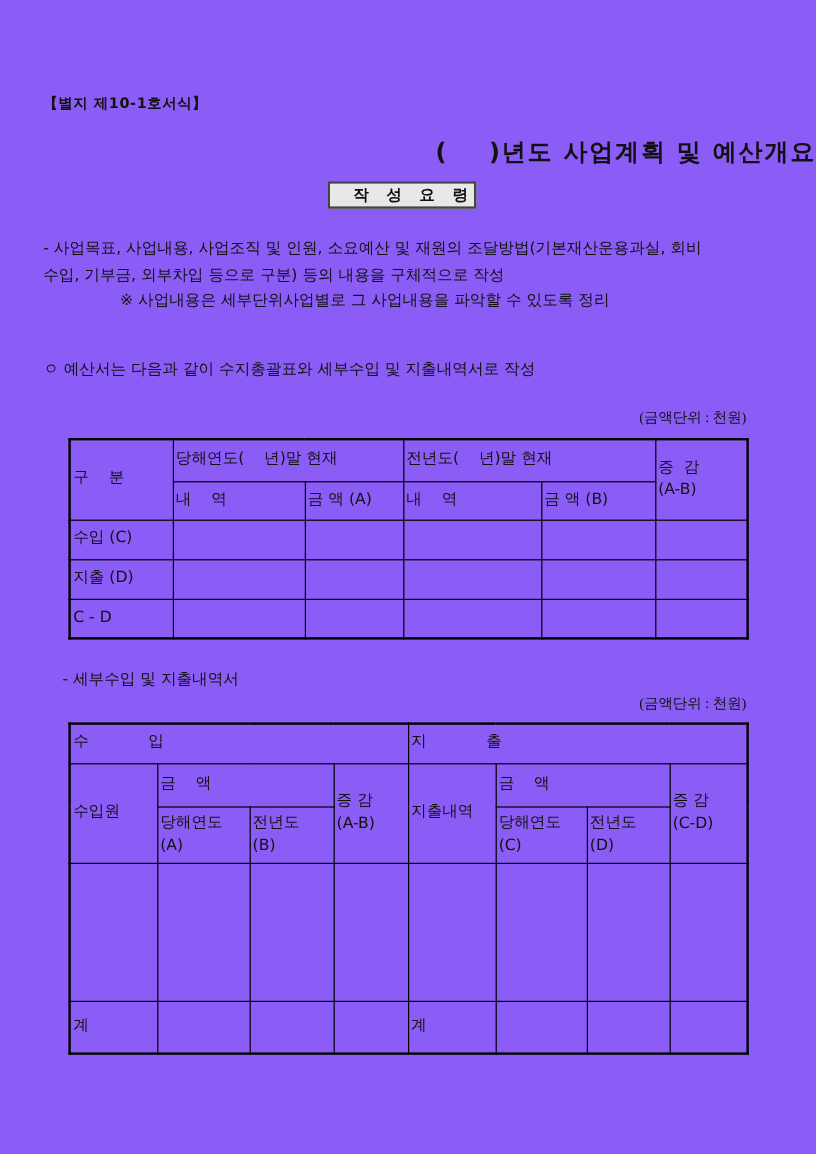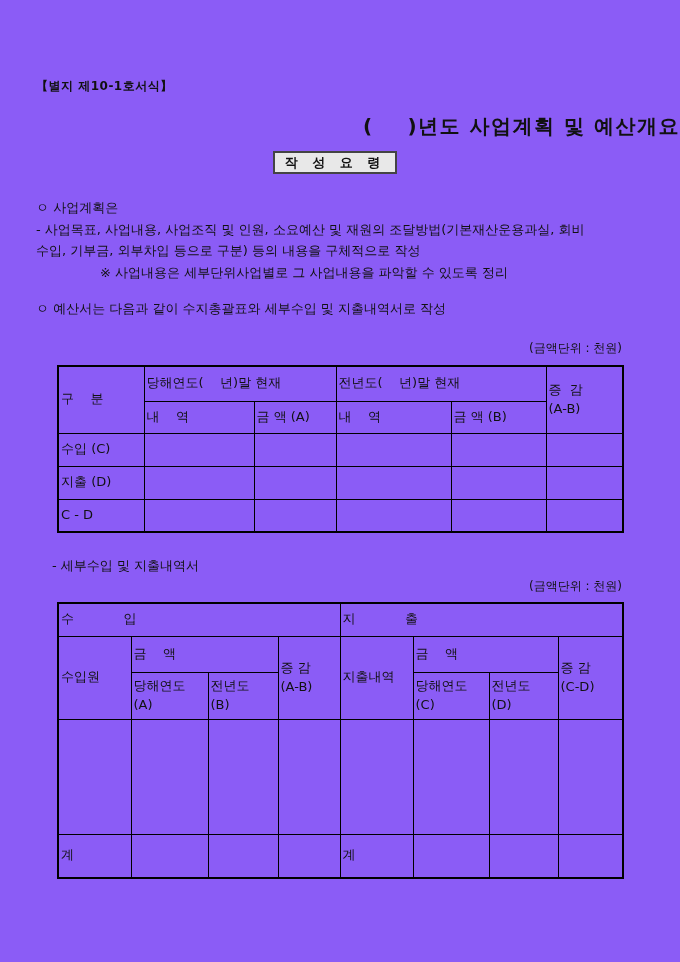--- a/index.html
+++ b/index.html
@@ -21,34 +21,35 @@
   .doc-title {
     position:absolute; left:0; top:113px; width:100%;
     text-align:right;
     font-size:20px; font-weight:bold; letter-spacing:1.5px;padding-left:16px;
   }
   .guideline-box {
     position:absolute; left:273px; top:151px;
     width:124px; height:23px;
     background:#e8e8e8;
     border:2px solid #444;
-    display:flex; align-items:center; justify-content:center;
+    display:flex; align-items:center; justify-content:flex-end;
     font-size:13px; font-weight:bold; letter-spacing:5px;
   }
   .instructions {
     position:absolute; left:36px; top:197px; width:612px;
     font-size:13px; line-height:21.5px;
   }
   .note-line { padding-left:64px; }
   .block2 { position:absolute; left:36px; top:298px; width:612px; font-size:13px; line-height:21.5px; }
   .sub-item { padding-left:16px; }
 
   .unit-note {
     position:absolute; right:58px;
     font-size:12px;
+    font-family:Liberation Serif, serif;
   }
   .unit-note.first  { top:340px; }
   .unit-note.second { top:578px; }
 
   .detail-subheading {
     position:absolute; left:52px; top:557px;
     font-size:13px;
   }
 
   table.form-table {
@@ -77,21 +78,20 @@
 
   <div class="form-code">【별지 제10-1호서식】</div>
 
   <div class="doc-title ws">(    )년도 사업계획 및 예산개요</div>
 
   <div class="guideline-box">
     <span>작 성 요 령</span>
   </div>
 
   <div class="instructions">
-    <div>ㅇ 사업계획은</div>
     <div>- 사업목표, 사업내용, 사업조직 및 인원, 소요예산 및 재원의 조달방법(기본재산운용과실, 회비</div>
     <div>수입, 기부금, 외부차입 등으로 구분) 등의 내용을 구체적으로 작성</div>
     <div class="note-line">※ 사업내용은 세부단위사업별로 그 사업내용을 파악할 수 있도록 정리</div>
   </div>
 
   <div class="block2">
     <div>ㅇ 예산서는 다음과 같이 수지총괄표와 세부수입 및 지출내역서로 작성</div>
   </div>
 
   <div class="unit-note first">(금액단위 : 천원)</div>

